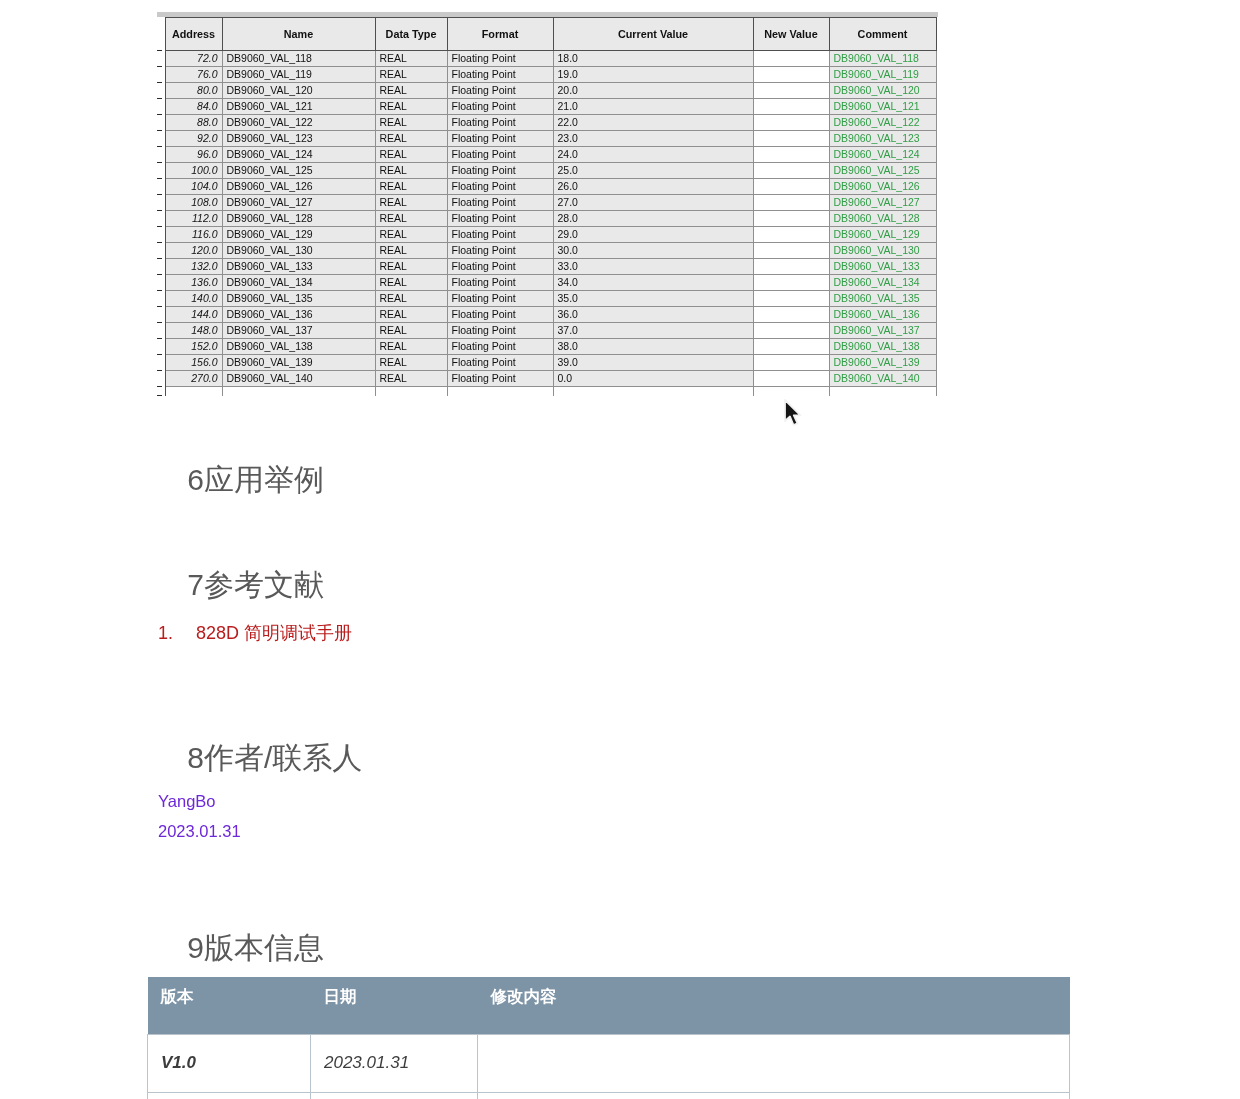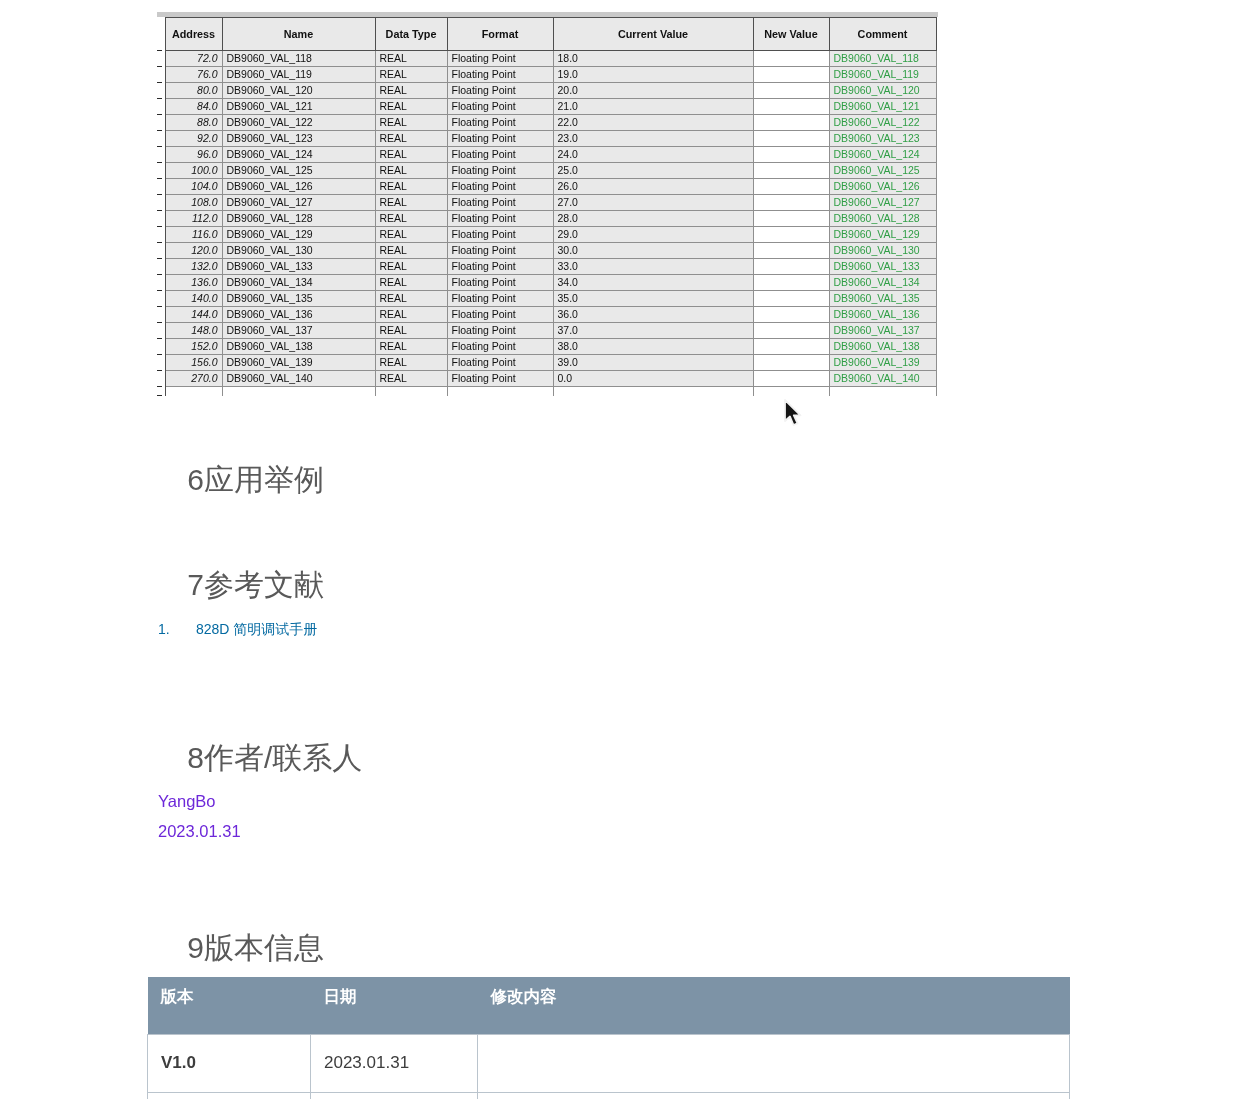--- a/index.html
+++ b/index.html
@@ -74,22 +74,22 @@
     font-size: 30px;
     line-height: 36px;
     white-space: nowrap;
     text-align: right;
   }
   .sec .sec-num { display: inline-block; min-width: 46px; }
   .ref-item {
     position: absolute;
     left: 158px;
     top: 621px;
-    font-size: 14px;
-    color: #0369a1;
+    font-size: 18px;
+    color: #b91c1c;
     white-space: nowrap;
   }
   .ref-item .ref-num { display: inline-block; min-width: 38px; }
   .author-block {
     position: absolute;
     left: 158px;
     top: 786px;
     font-size: 16.5px;
     color: #6d28d9;
     line-height: 30px;
@@ -109,20 +109,21 @@
     vertical-align: middle;
   }
   .ver-table td {
     background: #ffffff;
     border: 1px solid #bac4cd;
     height: 58px;
     font-size: 17px;
     color: #3d3d3d;
     padding: 0 0 0 13px;
     vertical-align: middle;
+    font-style: italic;
   }
   td.ver-version { font-weight: bold; }
   tr.ver-stub td { height: 7px; border-bottom: none; }
 </style>
 </head>
 <body>
 
 <div class="page">
 
   <div class="vat">

